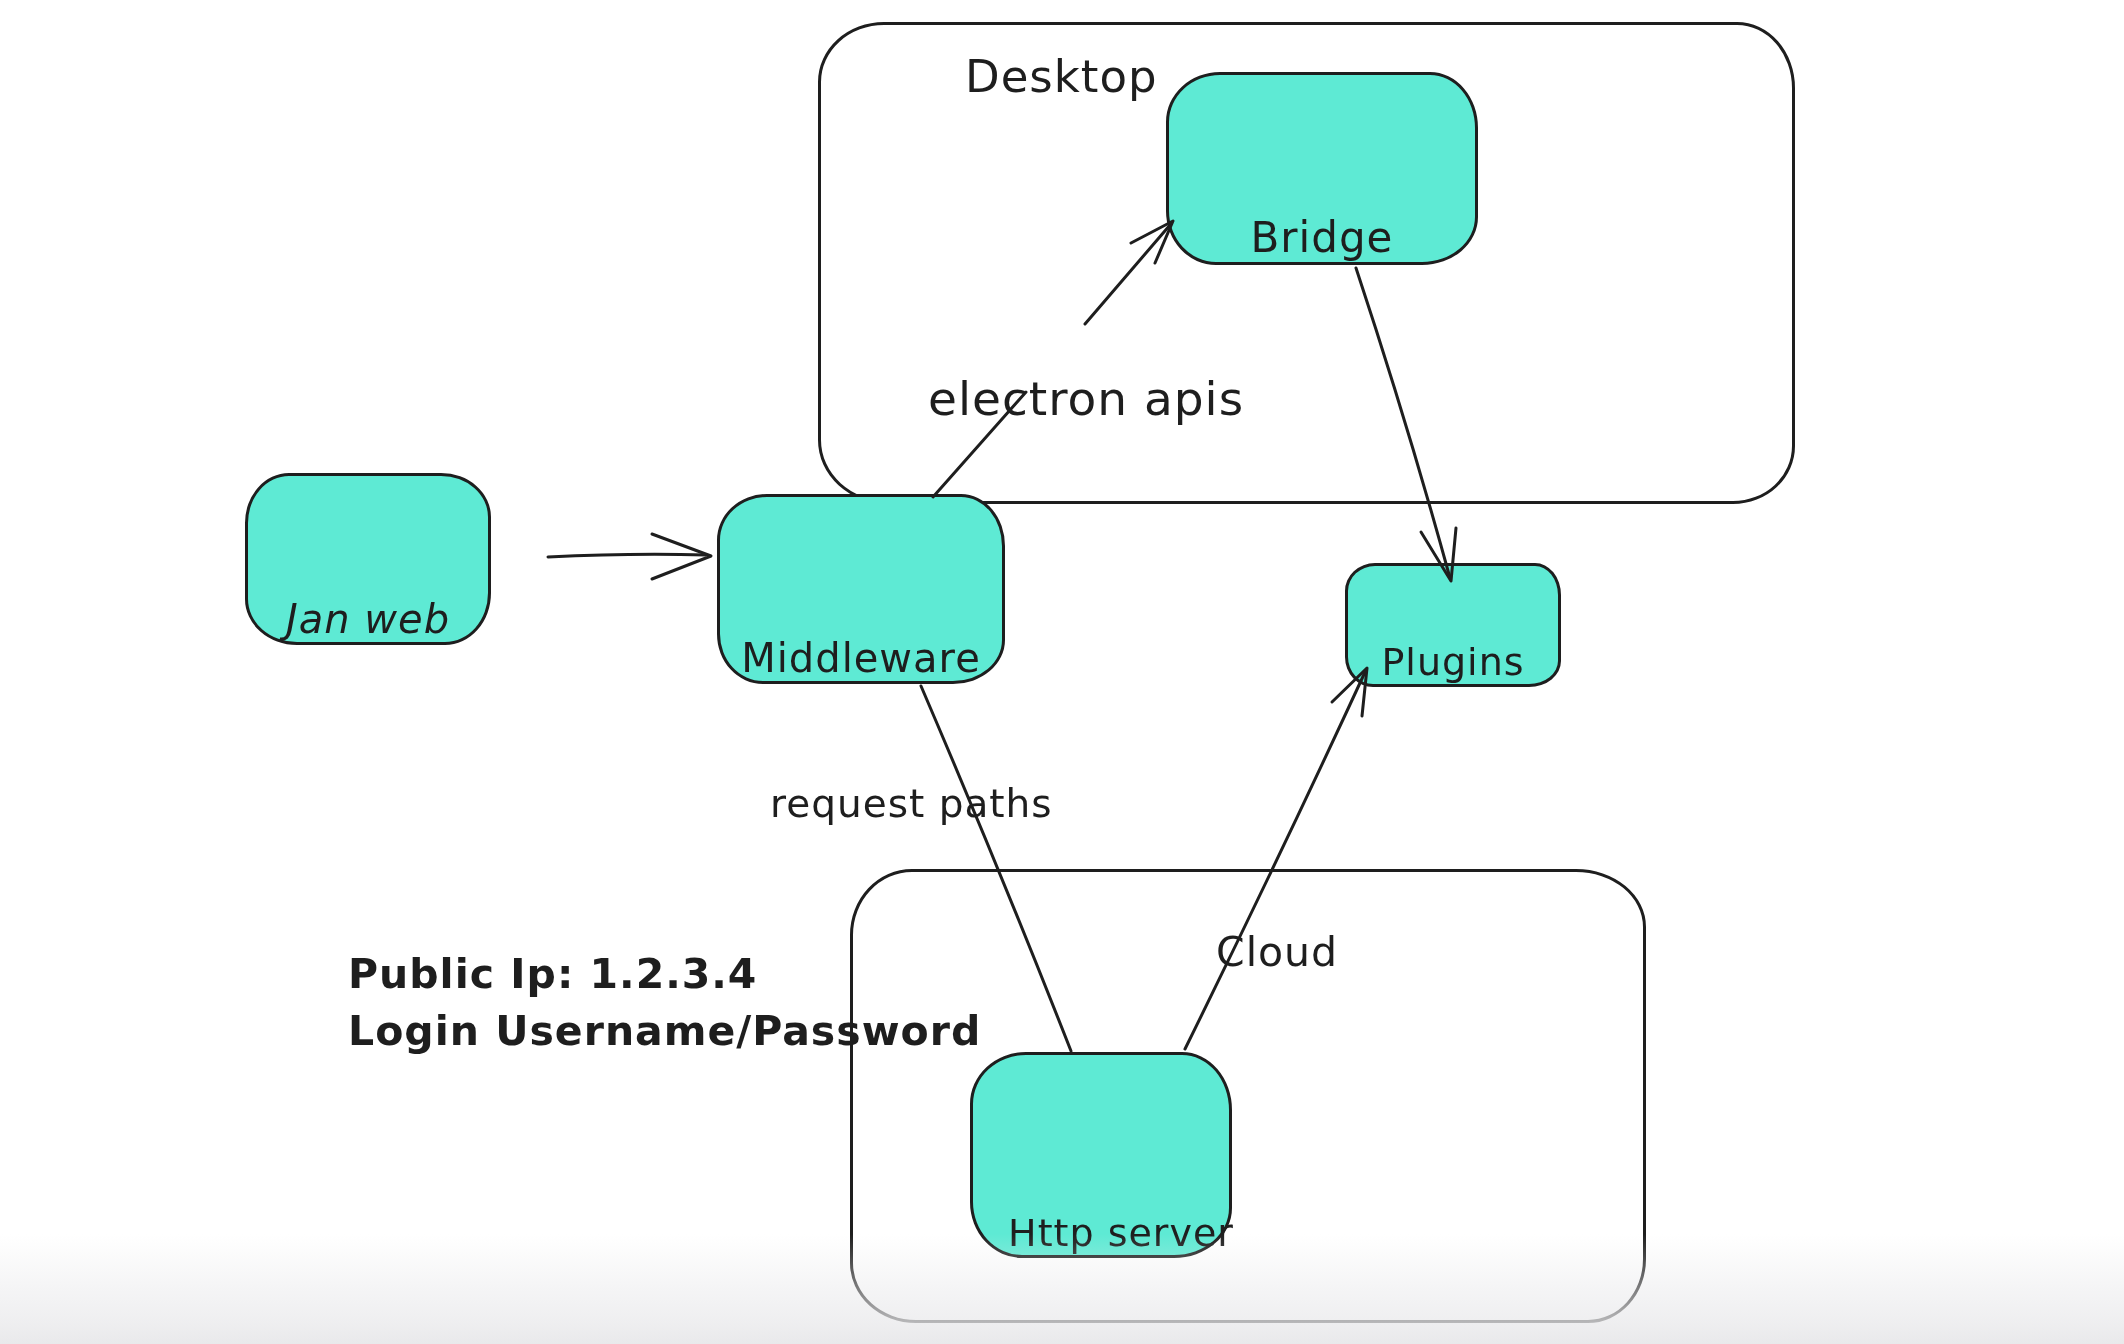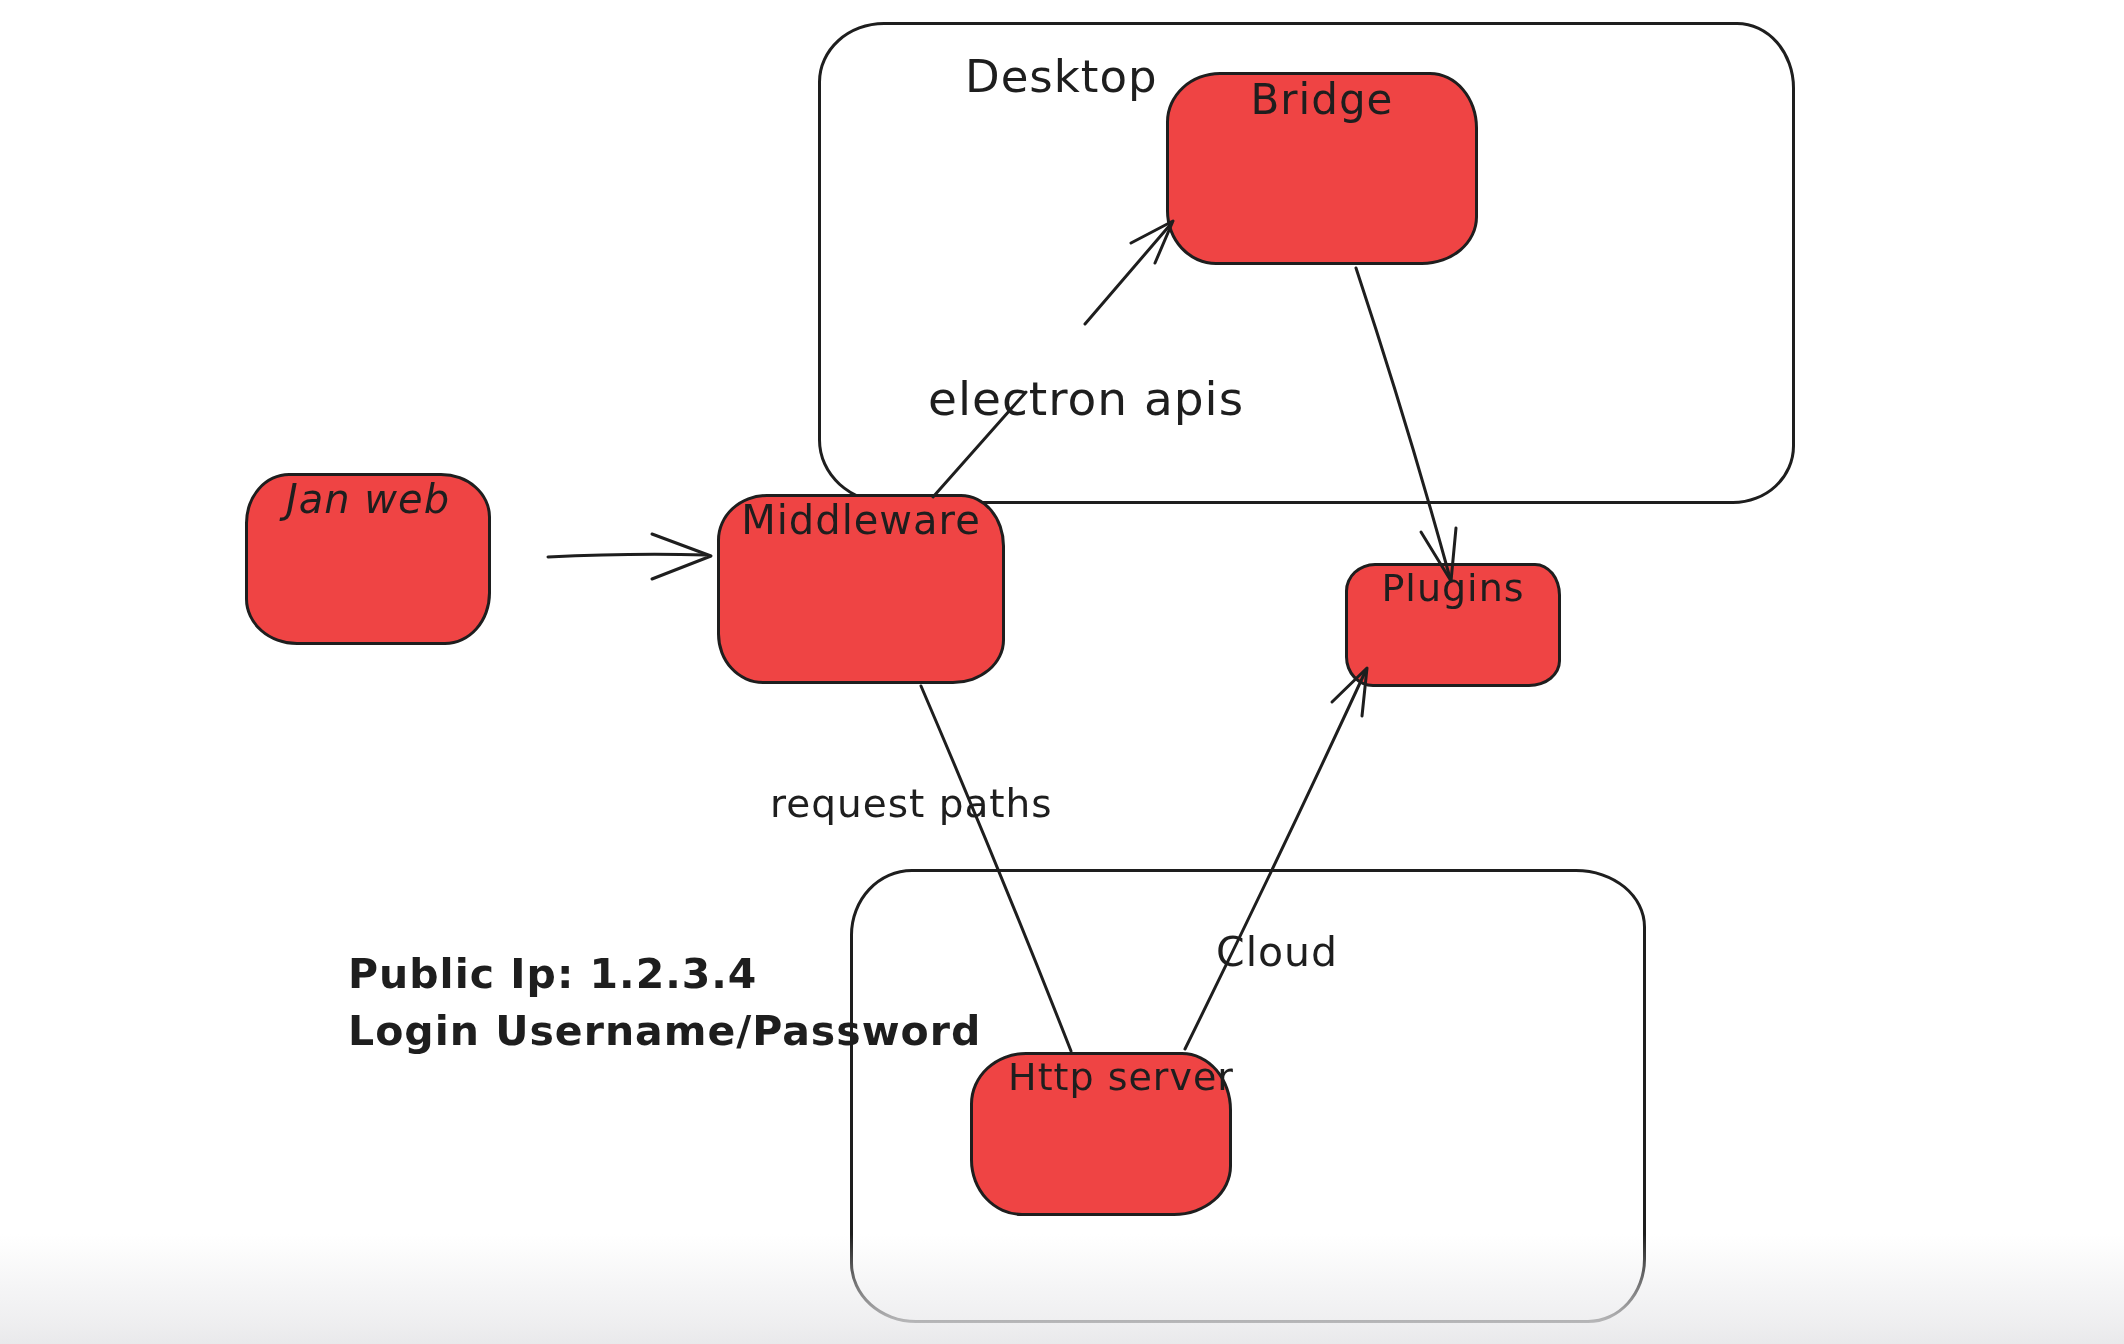--- a/index.html
+++ b/index.html
@@ -26,35 +26,35 @@
   }
   #cloud-box {
     left: 850px; top: 869px; width: 796px; height: 454px;
     border-radius: 62px 70px 58px 66px / 66px 58px 64px 60px;
   }
 
   
   .node {
     position: absolute;
     border: 3px solid #1e1e1e;
-    background: #ef4444;
+    background: #5eead4;
     box-sizing: border-box;
     display: flex;
-    align-items: flex-start;
+    align-items: flex-end;
     justify-content: center;
   }
   .node-label {
     white-space: nowrap;
     letter-spacing: 1px;
   }
   #jan-web      { left: 245px;  top: 473px;  width: 246px; height: 172px; border-radius: 44px 50px 46px 52px / 50px 44px 52px 46px; font-style: italic; }
   #middleware   { left: 717px;  top: 494px;  width: 288px; height: 190px; border-radius: 50px 44px 52px 46px / 46px 52px 44px 50px; }
   #bridge       { left: 1166px; top: 72px;   width: 312px; height: 193px; border-radius: 54px 48px 56px 50px / 50px 56px 48px 54px; }
   #plugins      { left: 1345px; top: 563px;  width: 216px; height: 124px; border-radius: 30px 26px 32px 28px / 28px 32px 26px 30px; }
-  #http-server  { left: 970px;  top: 1052px; width: 262px; height: 164px; border-radius: 56px 50px 58px 52px / 52px 58px 50px 56px; padding-left: 40px; }
+  #http-server  { left: 970px;  top: 1052px; width: 262px; height: 206px; border-radius: 56px 50px 58px 52px / 52px 58px 50px 56px; padding-left: 40px; }
 
   #jan-web .node-label     { font-size: 40px; }
   #middleware .node-label  { font-size: 40px; }
   #bridge .node-label      { font-size: 42px; }
   #plugins .node-label     { font-size: 38px; }
   #http-server .node-label { font-size: 38px; }
 
   
   #connectors {
     position: absolute;

